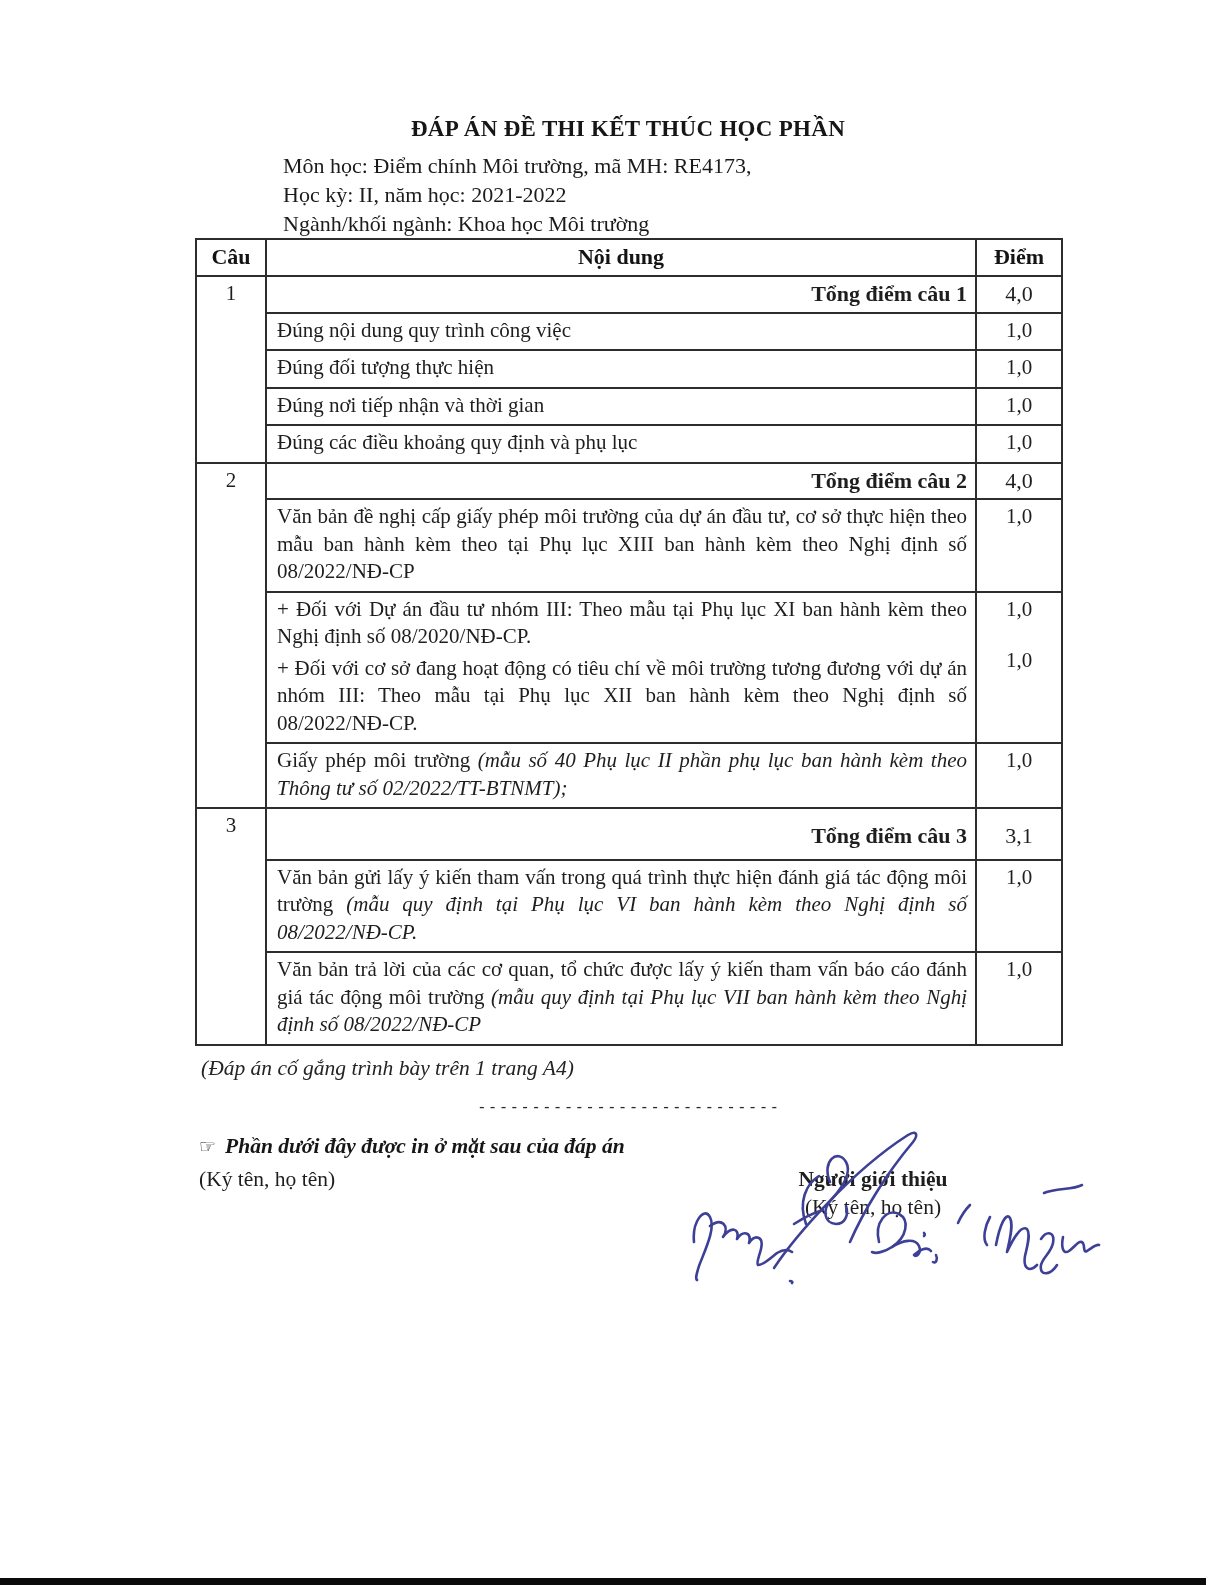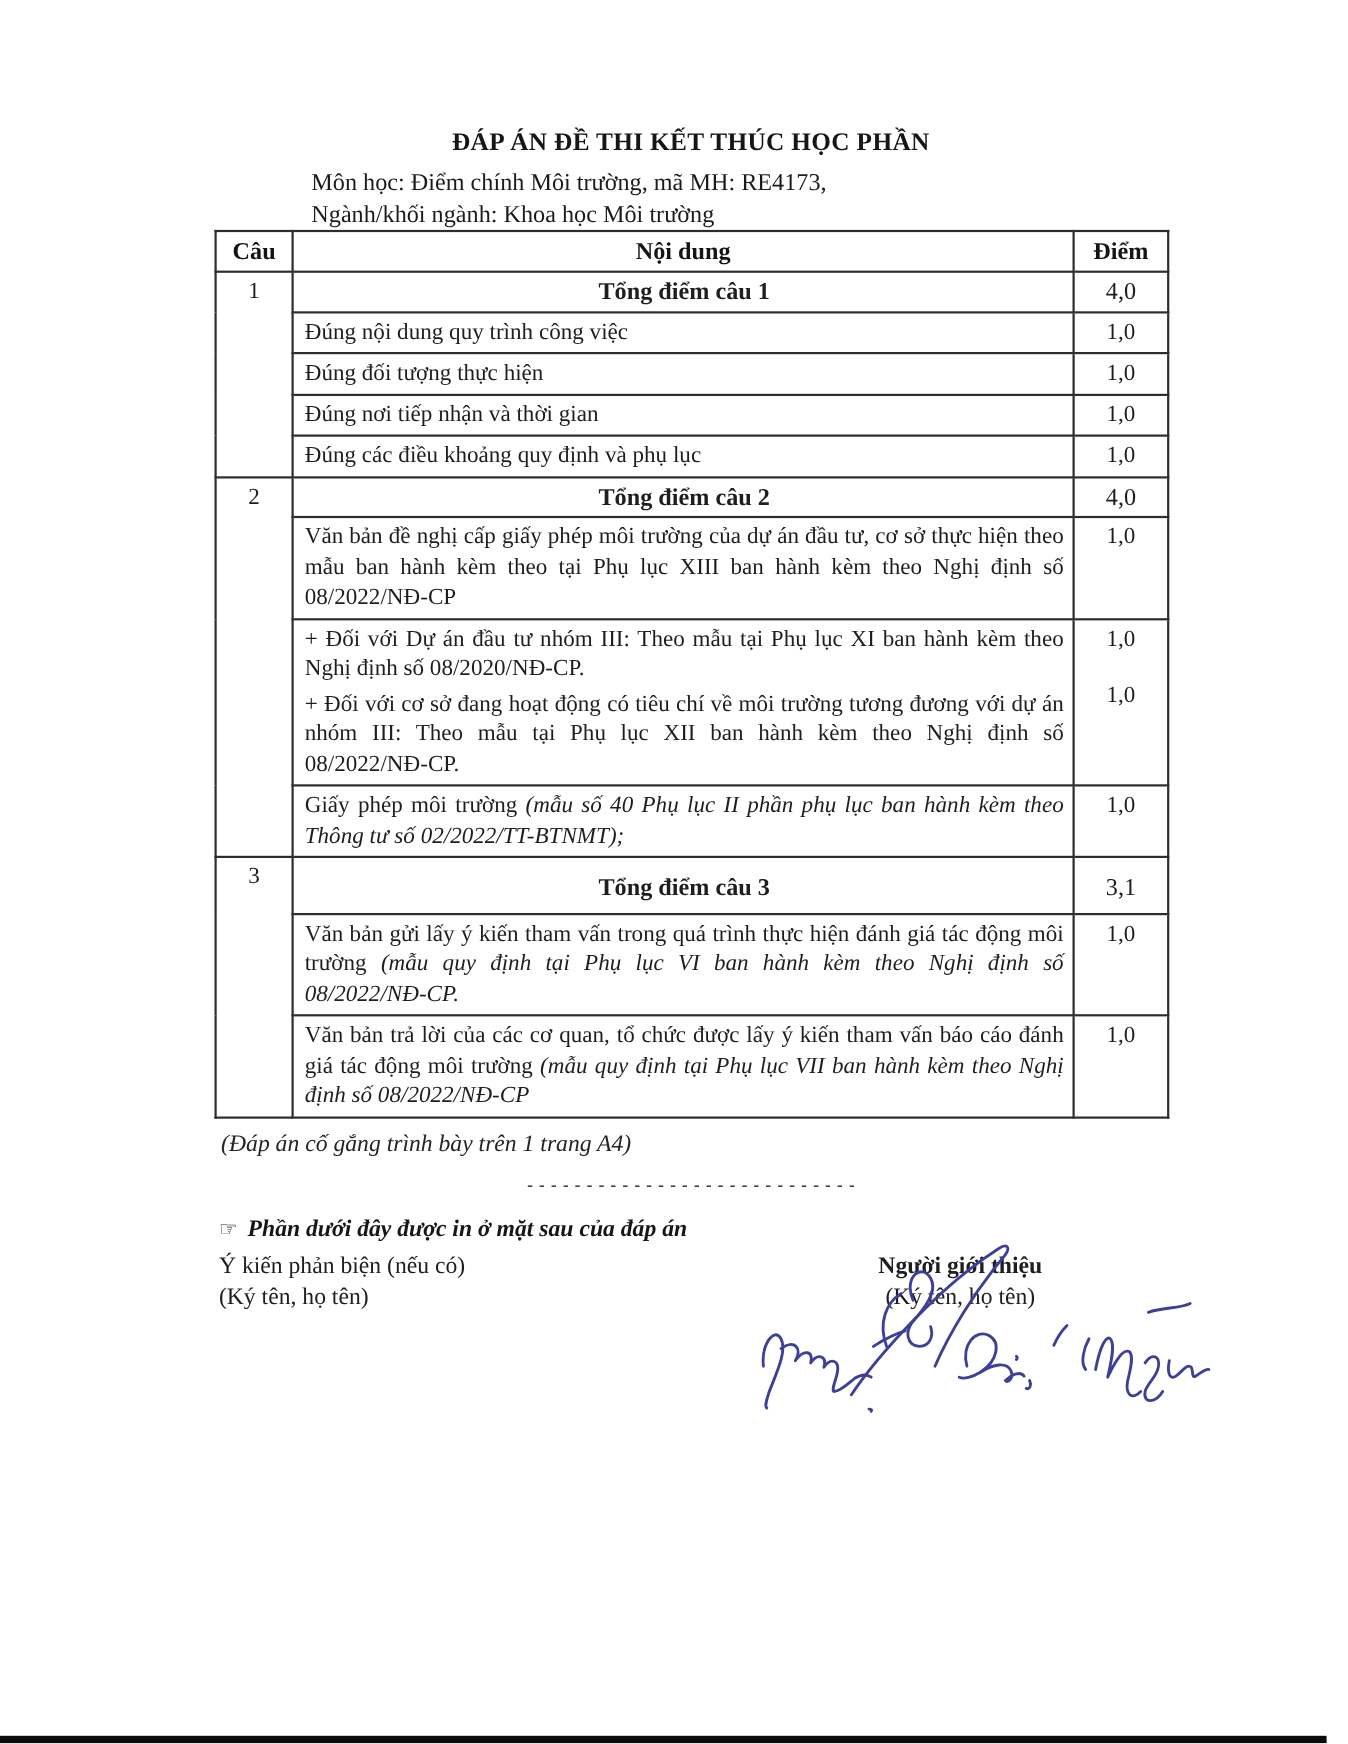--- a/index.html
+++ b/index.html
@@ -28,21 +28,21 @@
   table.answers th,table.answers td{
     border:2px solid #2d2d2d;vertical-align:top;
   }
   th{font-weight:700;font-size:22px;padding:4px 2px 5px;color:#141414;text-align:center;}
   td.cau{text-align:center;font-size:21px;padding-top:4px;}
   td.nd{
     font-size:21px;line-height:27.5px;
     padding:3px 8px 5px 10px;text-align:justify;
   }
   td.diem{text-align:center;font-size:21px;padding-top:3px;line-height:27px;}
-  tr.total td.nd{font-weight:700;font-size:22px;text-align:center;padding-top:3px;padding-bottom:4px;}
+  tr.total td.nd{font-weight:700;font-size:22px;text-align:right;padding-top:3px;padding-bottom:4px;}
   tr.total td.diem{font-weight:400;font-size:22px;}
   tr.total-tall td.nd{padding-top:13px;padding-bottom:9px;}
   tr.total-tall td.diem{padding-top:13px;}
   .para2{margin-top:4px;}
   .score2{margin-top:24px;}
   .it{font-style:italic;}
 
   .layout-note{font-style:italic;font-size:21.5px;margin:10px 0 0 6px;color:#242424;}
   .sep-line{
     margin:16px 0 0 282px;font-size:16px;letter-spacing:1.2px;color:#2a2a2a;
@@ -60,20 +60,21 @@
 </style>
 </head>
 <body>
 
 <div class="page">
   <div class="content">
 
     <div class="doc-title">ĐÁP ÁN ĐỀ THI KẾT THÚC HỌC PHẦN</div>
     <div class="hdr-lines">
       <div>Môn học: Điểm chính Môi trường, mã MH: RE4173,</div>
+      <div>Học kỳ: II, năm học: 2021-2022</div>
       <div>Ngành/khối ngành: Khoa học Môi trường</div>
     </div>
 
     <table class="answers">
       <colgroup>
           <col class="c-cau">
           <col class="c-nd">
           <col class="c-diem">
         </colgroup>
       <thead>
@@ -148,21 +149,20 @@
     </table>
 
     <div class="layout-note">(Đáp án cố gắng trình bày trên 1 trang A4)</div>
     <div class="sep-line">----------------------------</div>
     <div class="back-note">
       <span class="symbol">☞</span><span>Phần dưới đây được in ở mặt sau của đáp án</span>
     </div>
 
     <div class="sign-row">
       <div class="left-block">
-        <div>Ý kiến phản biện (nếu có)</div>
         <div>(Ký tên, họ tên)</div>
       </div>
       <div class="right-block">
         <div class="right-title">Người giới thiệu</div>
         <div>(Ký tên, họ tên)</div>
       </div>
     </div>
   </div>
 
   <svg class="signature-svg" width="430" height="165" viewBox="0 0 430 165">

